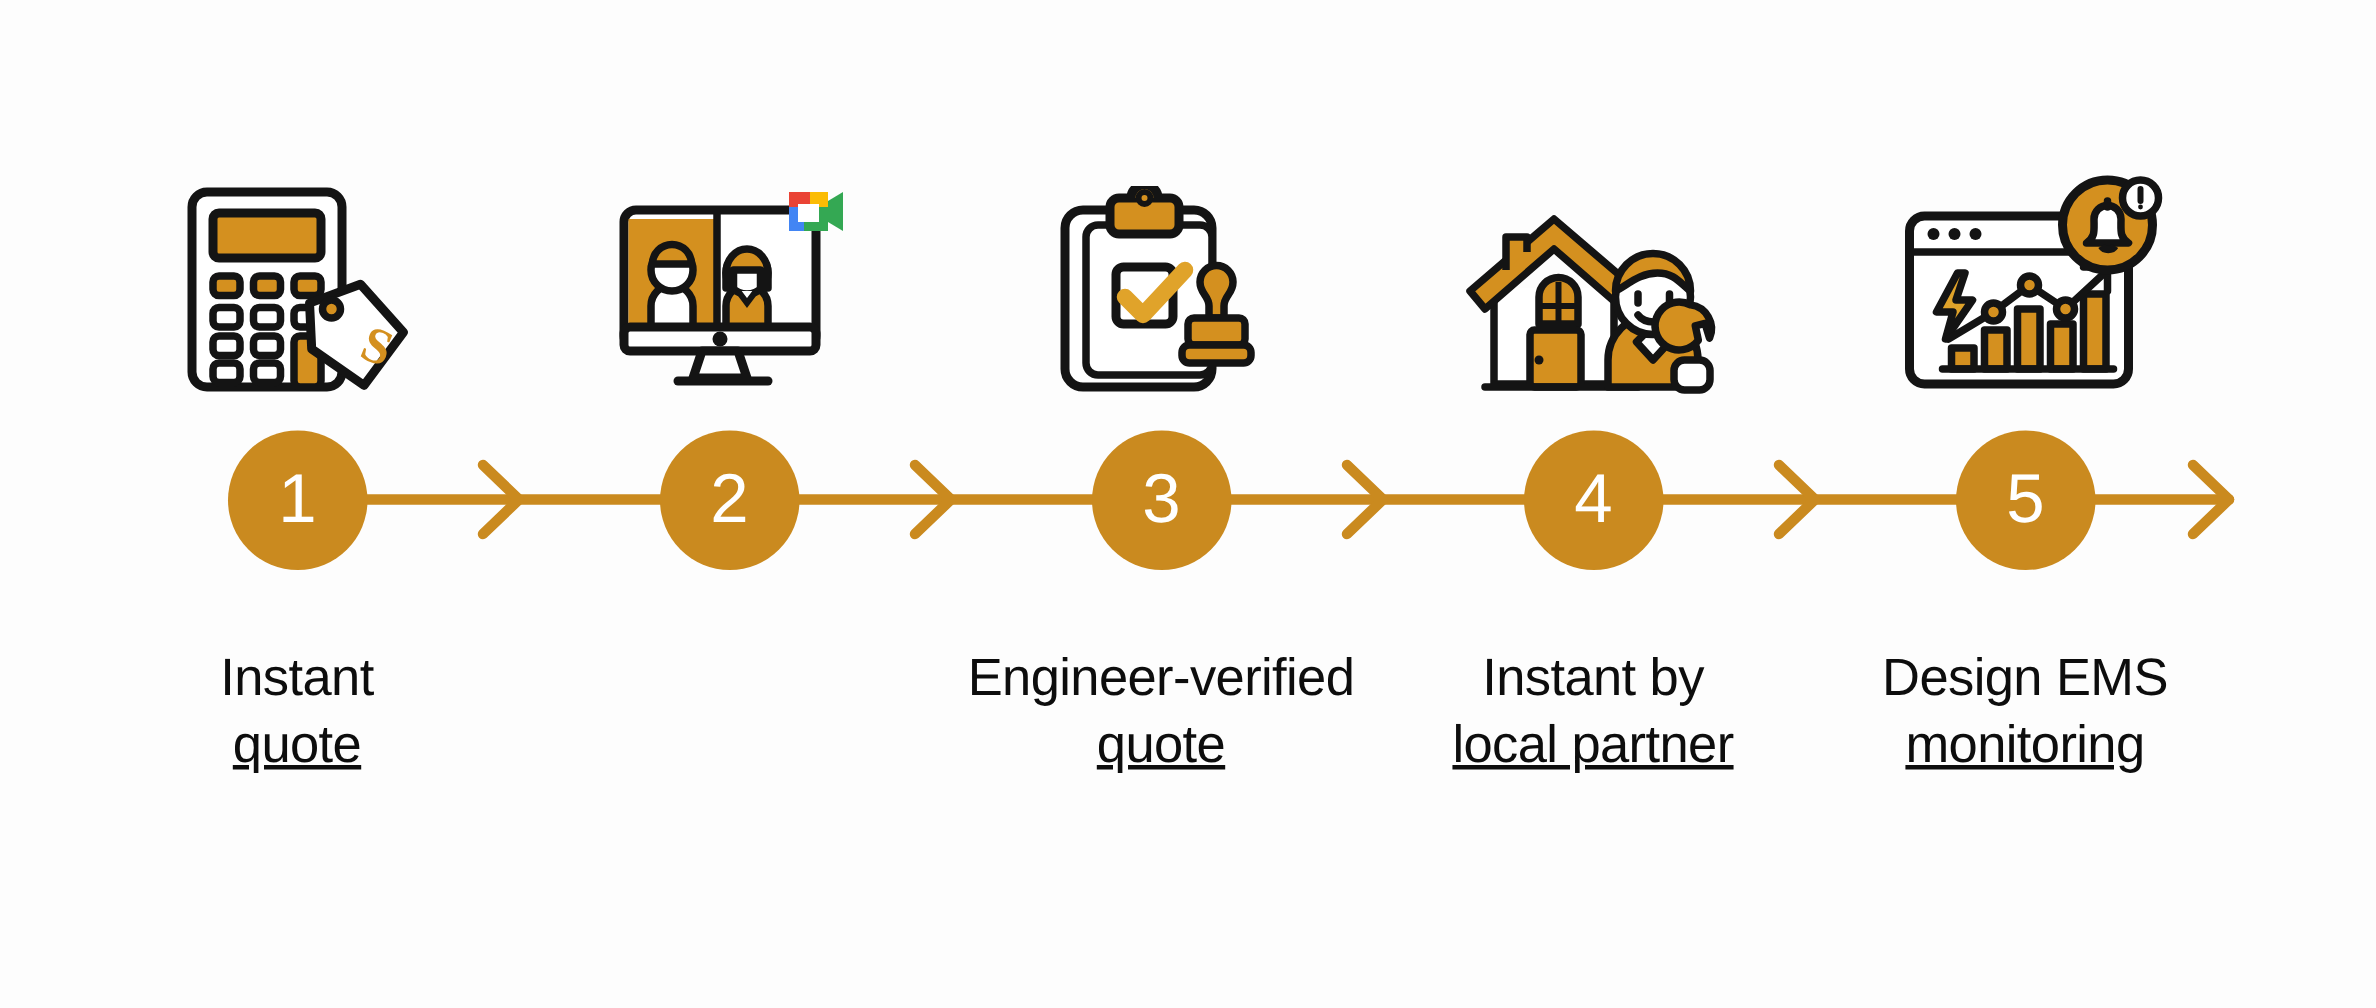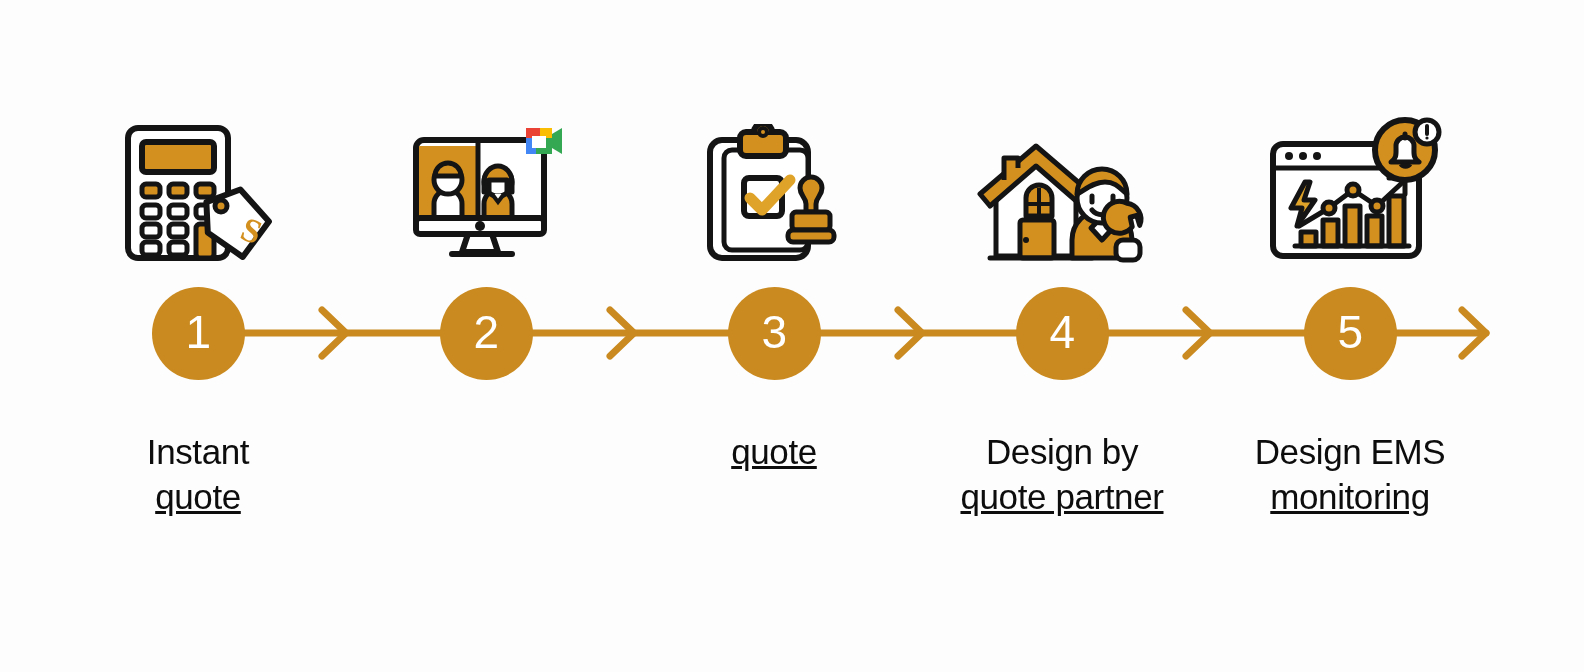--- a/index.html
+++ b/index.html
@@ -199,20 +199,21 @@
           <path d="M96 64 a11 11 0 0 1 22 0 c0 8 -6 9 -6 16 v8 h-10 v-8 c0 -7 -6 -8 -6 -16 z" fill="#d4901f" stroke="#141414" stroke-width="5" stroke-linejoin="round"></path>
           <rect x="88" y="88" width="38" height="18" rx="4" fill="#d4901f" stroke="#141414" stroke-width="5"></rect>
           <rect x="84" y="106" width="46" height="12" rx="5" fill="#d4901f" stroke="#141414" stroke-width="5"></rect>
         </g>
       </svg>
     </div>
     <div class="step-node">
       <span class="step-num">3</span>
     </div>
     <div class="step-label">
+      <span>Engineer-verified</span>
       <span class="l2">quote</span>
     </div>
   </div>
 
   <div class="step" style="left:918px;">
     <div class="step-icon">
       <svg width="180" height="132" viewBox="0 0 180 132">
 
         <path d="M24 60 v64 h80 v-64" fill="#ffffff" stroke="#141414" stroke-width="5"></path>
 
@@ -240,22 +241,22 @@
 
           <path d="M160 86 a16 16 0 1 0 10 22 l-4 -9 l6 -3 l5 9 a16 16 0 0 0 -17 -19 z" fill="#d4901f" stroke="#141414" stroke-width="5" stroke-linejoin="round" transform="translate(-8,-14) rotate(12 165 100)"></path>
           <rect x="144" y="108" width="24" height="20" rx="7" fill="#ffffff" stroke="#141414" stroke-width="5"></rect>
         </g>
       </svg>
     </div>
     <div class="step-node">
       <span class="step-num">4</span>
     </div>
     <div class="step-label">
-      <span>Design by</span>
-      <span class="l2">quote partner</span>
+      <span>Instant by</span>
+      <span class="l2">local partner</span>
     </div>
   </div>
 
   <div class="step" style="left:1206px;">
     <div class="step-icon">
       <svg width="190" height="148" viewBox="0 0 190 148">
 
         <rect x="18" y="28" width="146" height="112" rx="10" fill="#ffffff" stroke="#141414" stroke-width="6"></rect>
         <line x1="18" y1="52" x2="164" y2="52" stroke="#141414" stroke-width="5"></line>
         <circle cx="34" cy="40" r="4" fill="#141414"></circle>

